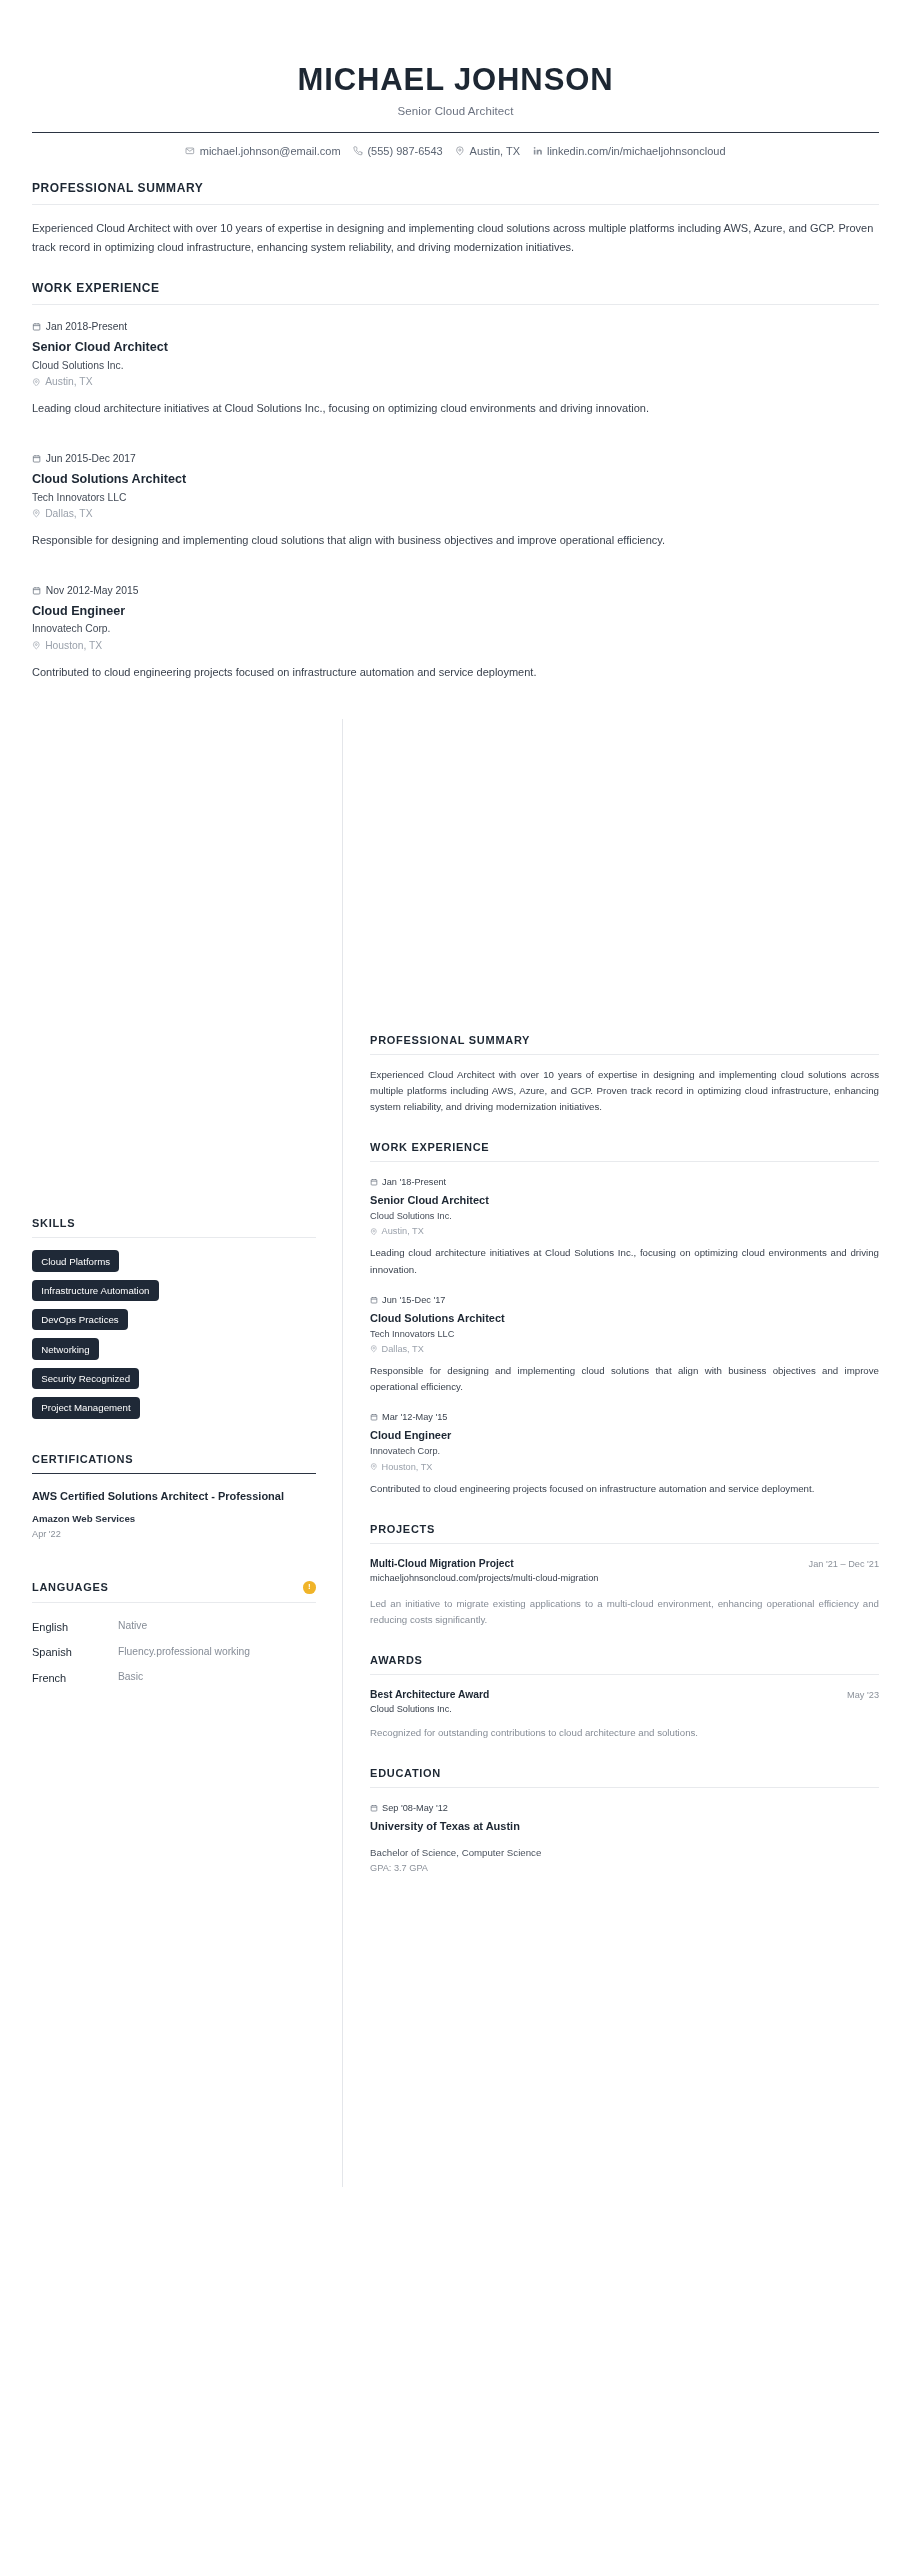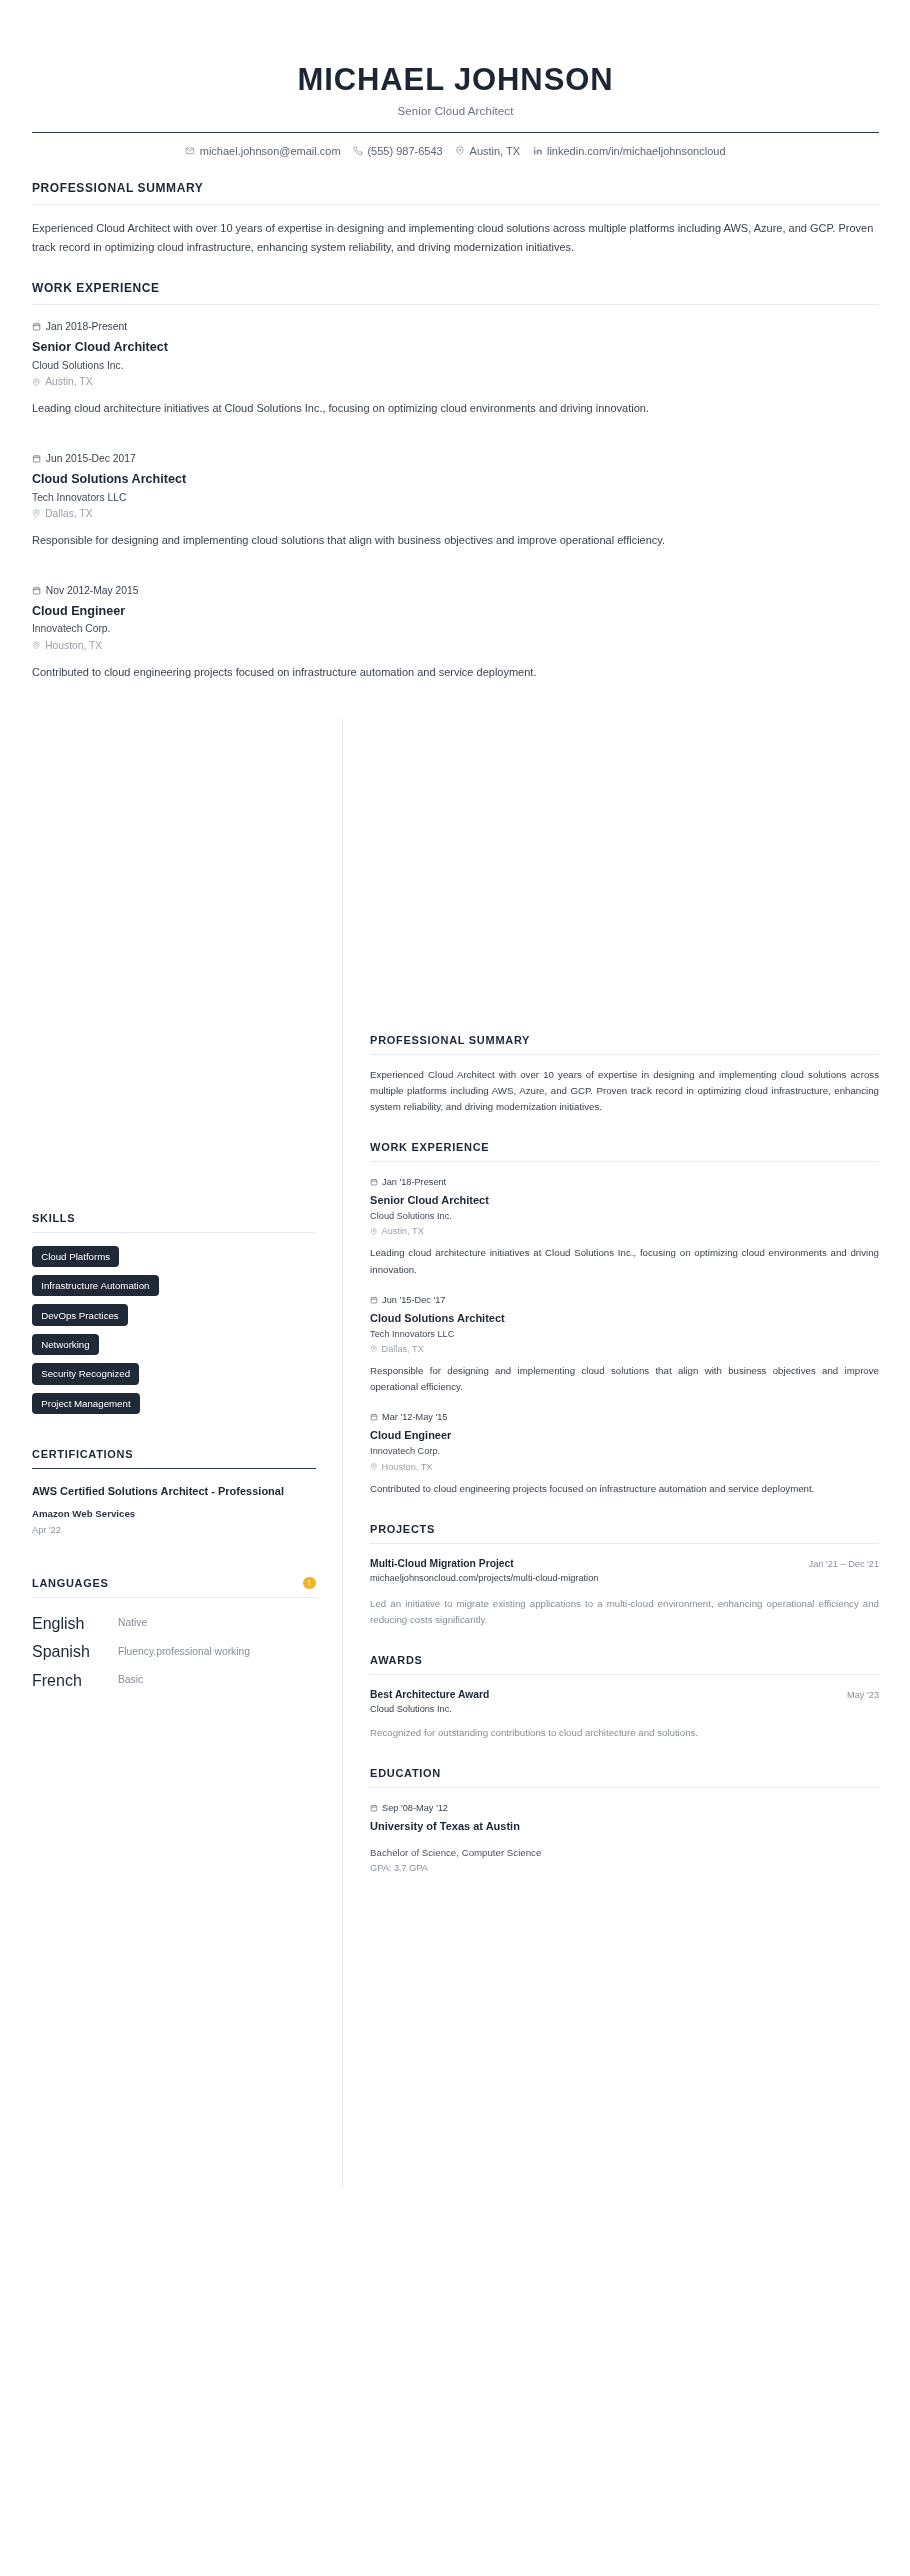--- a/index.html
+++ b/index.html
@@ -226,21 +226,21 @@
   
   .lang-list { margin-top: 11.5px; }
   .lang-row {
     display: flex;
     align-items: center;
     padding: 5.2px 0;
   }
   .lang-name {
     width: 86px;
     flex: 0 0 86px;
-    font-size: 16px;
+    font-size: 11px;
     color: #1d2733;
   }
   .lang-level {
     font-size: 10.3px;
     color: #868d97;
     line-height: 1.45;
   }
 
   
   .r-body {

